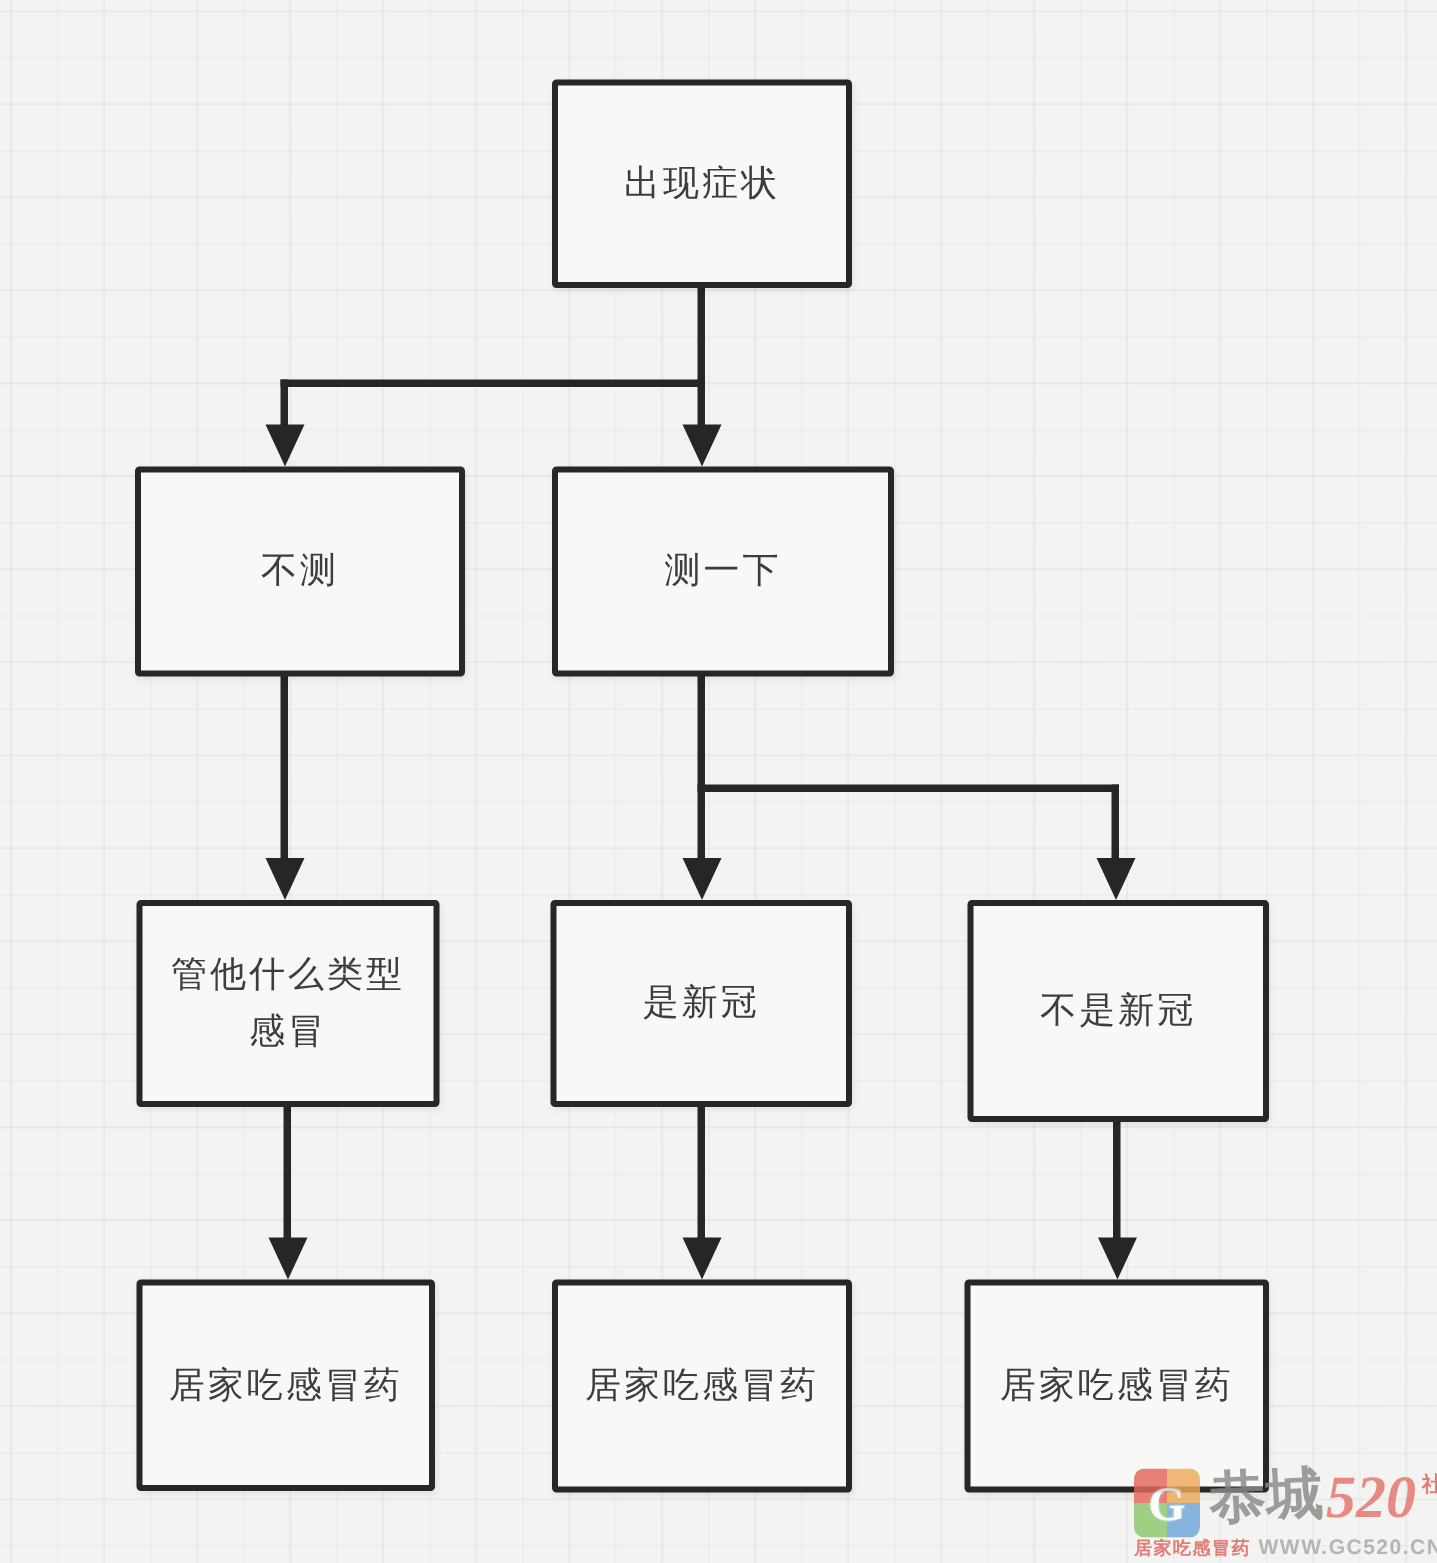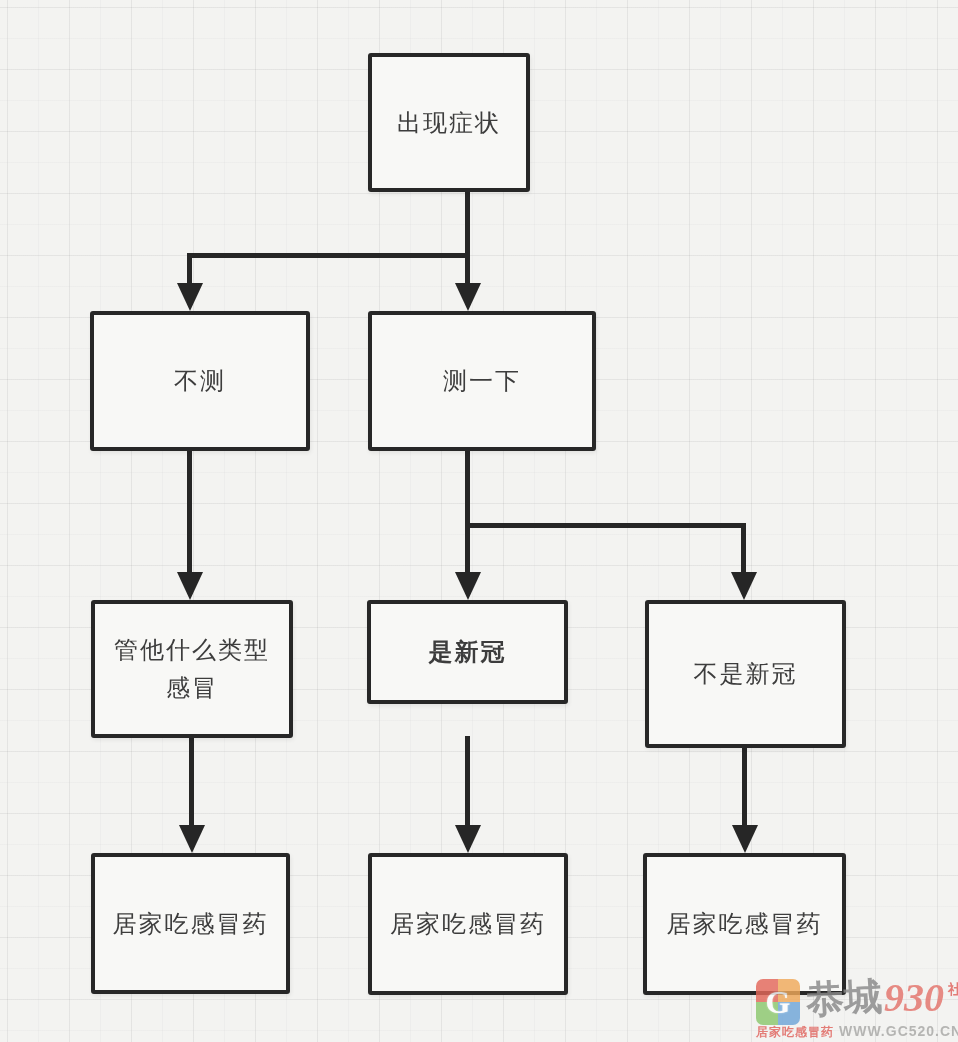--- a/index.html
+++ b/index.html
@@ -164,33 +164,33 @@
   <div class="arrow" style="left:455px; top:572px;"></div>
   <div class="arrow" style="left:731px; top:572px;"></div>
 
   <div class="seg v" style="left:189px; top:736px; height:91px;"></div>
   <div class="arrow" style="left:179px; top:825px;"></div>
   <div class="seg v" style="left:465px; top:736px; height:91px;"></div>
   <div class="arrow" style="left:455px; top:825px;"></div>
   <div class="seg v" style="left:742px; top:736px; height:91px;"></div>
   <div class="arrow" style="left:732px; top:825px;"></div>
 
-  <div class="node" style="left:368px; top:53px;  width:162px; height:139px;">
+  <div class="node" style="left:368px; top:53px;  width:200px; height:139px;">
     <span>出现症状</span>
   </div>
   <div class="node" style="left:90px;  top:311px; width:220px; height:140px;">
     <span>不测</span>
   </div>
   <div class="node" style="left:368px; top:311px; width:228px; height:140px;">
     <span>测一下</span>
   </div>
   <div class="node" style="left:91px;  top:600px; width:202px; height:138px;">
     <span>管他什么类型感冒</span>
   </div>
-  <div class="node" style="left:367px; top:600px; width:201px; height:104px;font-weight:bold;">
+  <div class="node" style="left:367px; top:600px; width:201px; height:138px;">
     <span>是新冠</span>
   </div>
   <div class="node" style="left:645px; top:600px; width:201px; height:148px;">
     <span>不是新冠</span>
   </div>
   <div class="node" style="left:91px;  top:853px; width:199px; height:141px;">
     <span>居家吃感冒药</span>
   </div>
   <div class="node" style="left:368px; top:853px; width:200px; height:142px;">
     <span>居家吃感冒药</span>
@@ -202,21 +202,21 @@
   <div class="watermark">
     <div class="wm-logo">
       <div class="q" style="background:#e4685a;"></div>
       <div class="q" style="background:#f0a95a;"></div>
       <div class="q" style="background:#8cc86e;"></div>
       <div class="q" style="background:#6fa6d8;"></div>
       <div class="g-letter">G</div>
     </div>
     <div class="wm-main">
       <span class="wm-name">恭城</span>
-      <span class="wm-number">930</span>
+      <span class="wm-number">520</span>
       <span class="wm-community">社区</span>
     </div>
     <div class="wm-bottom">
       <span class="wm-slogan">居家吃感冒药</span>
       <span class="wm-url">WWW.GC520.CN</span>
     </div>
   </div>
 
 </div>
 

